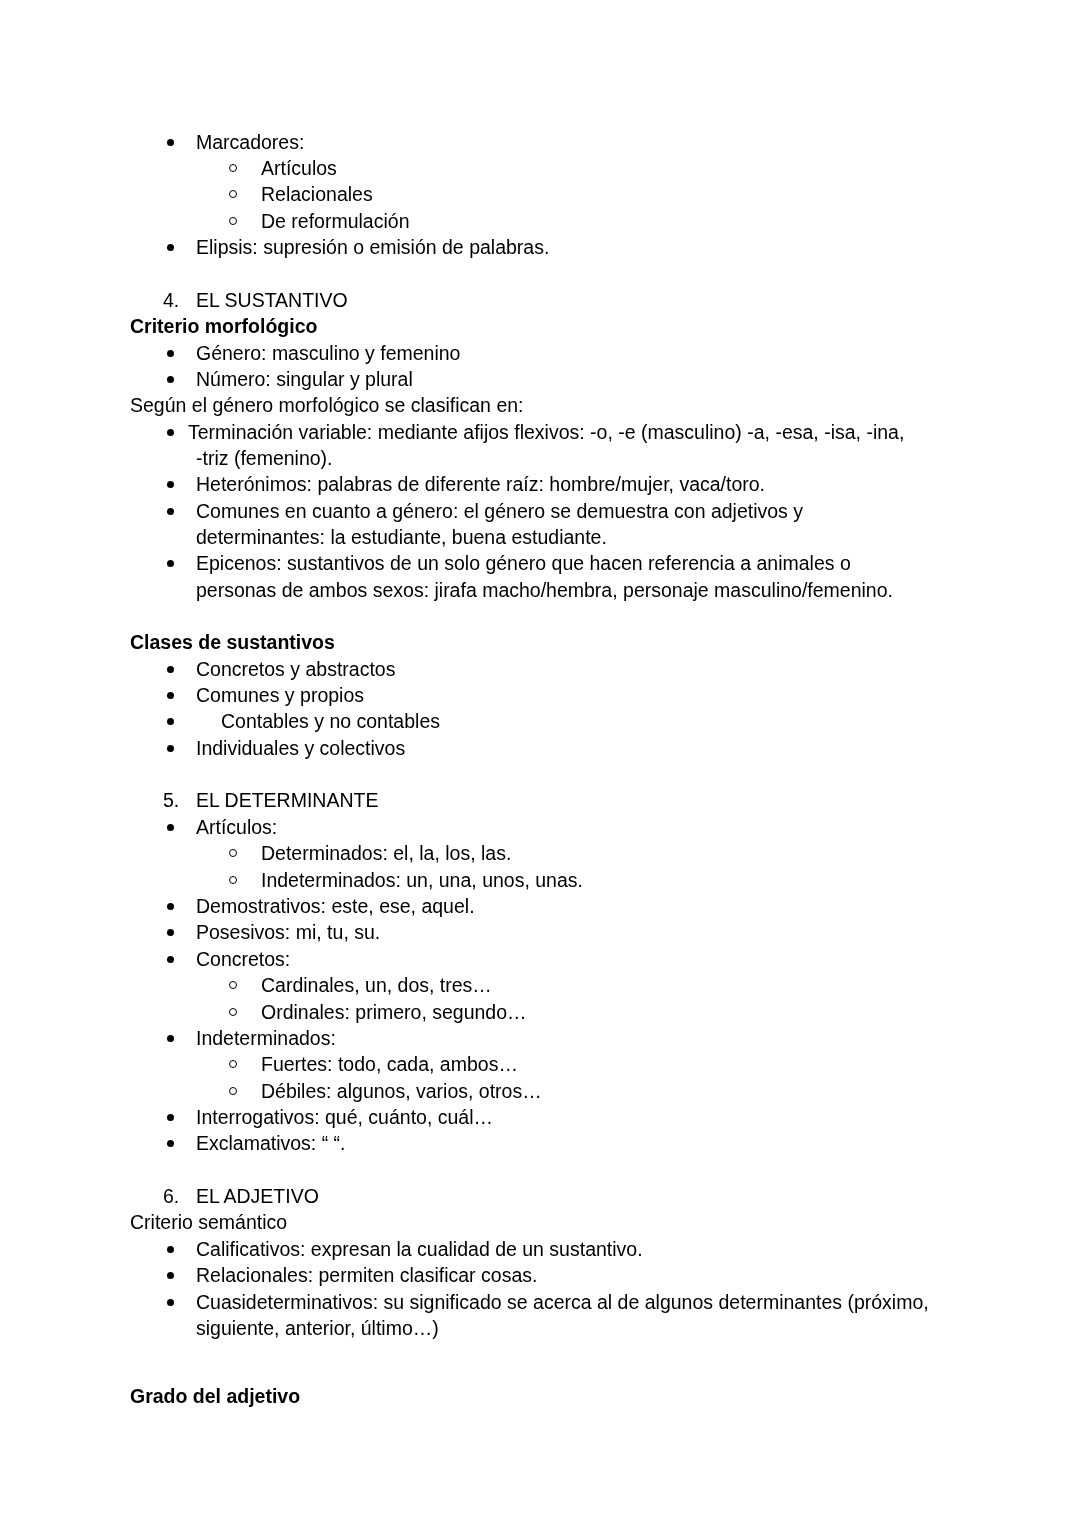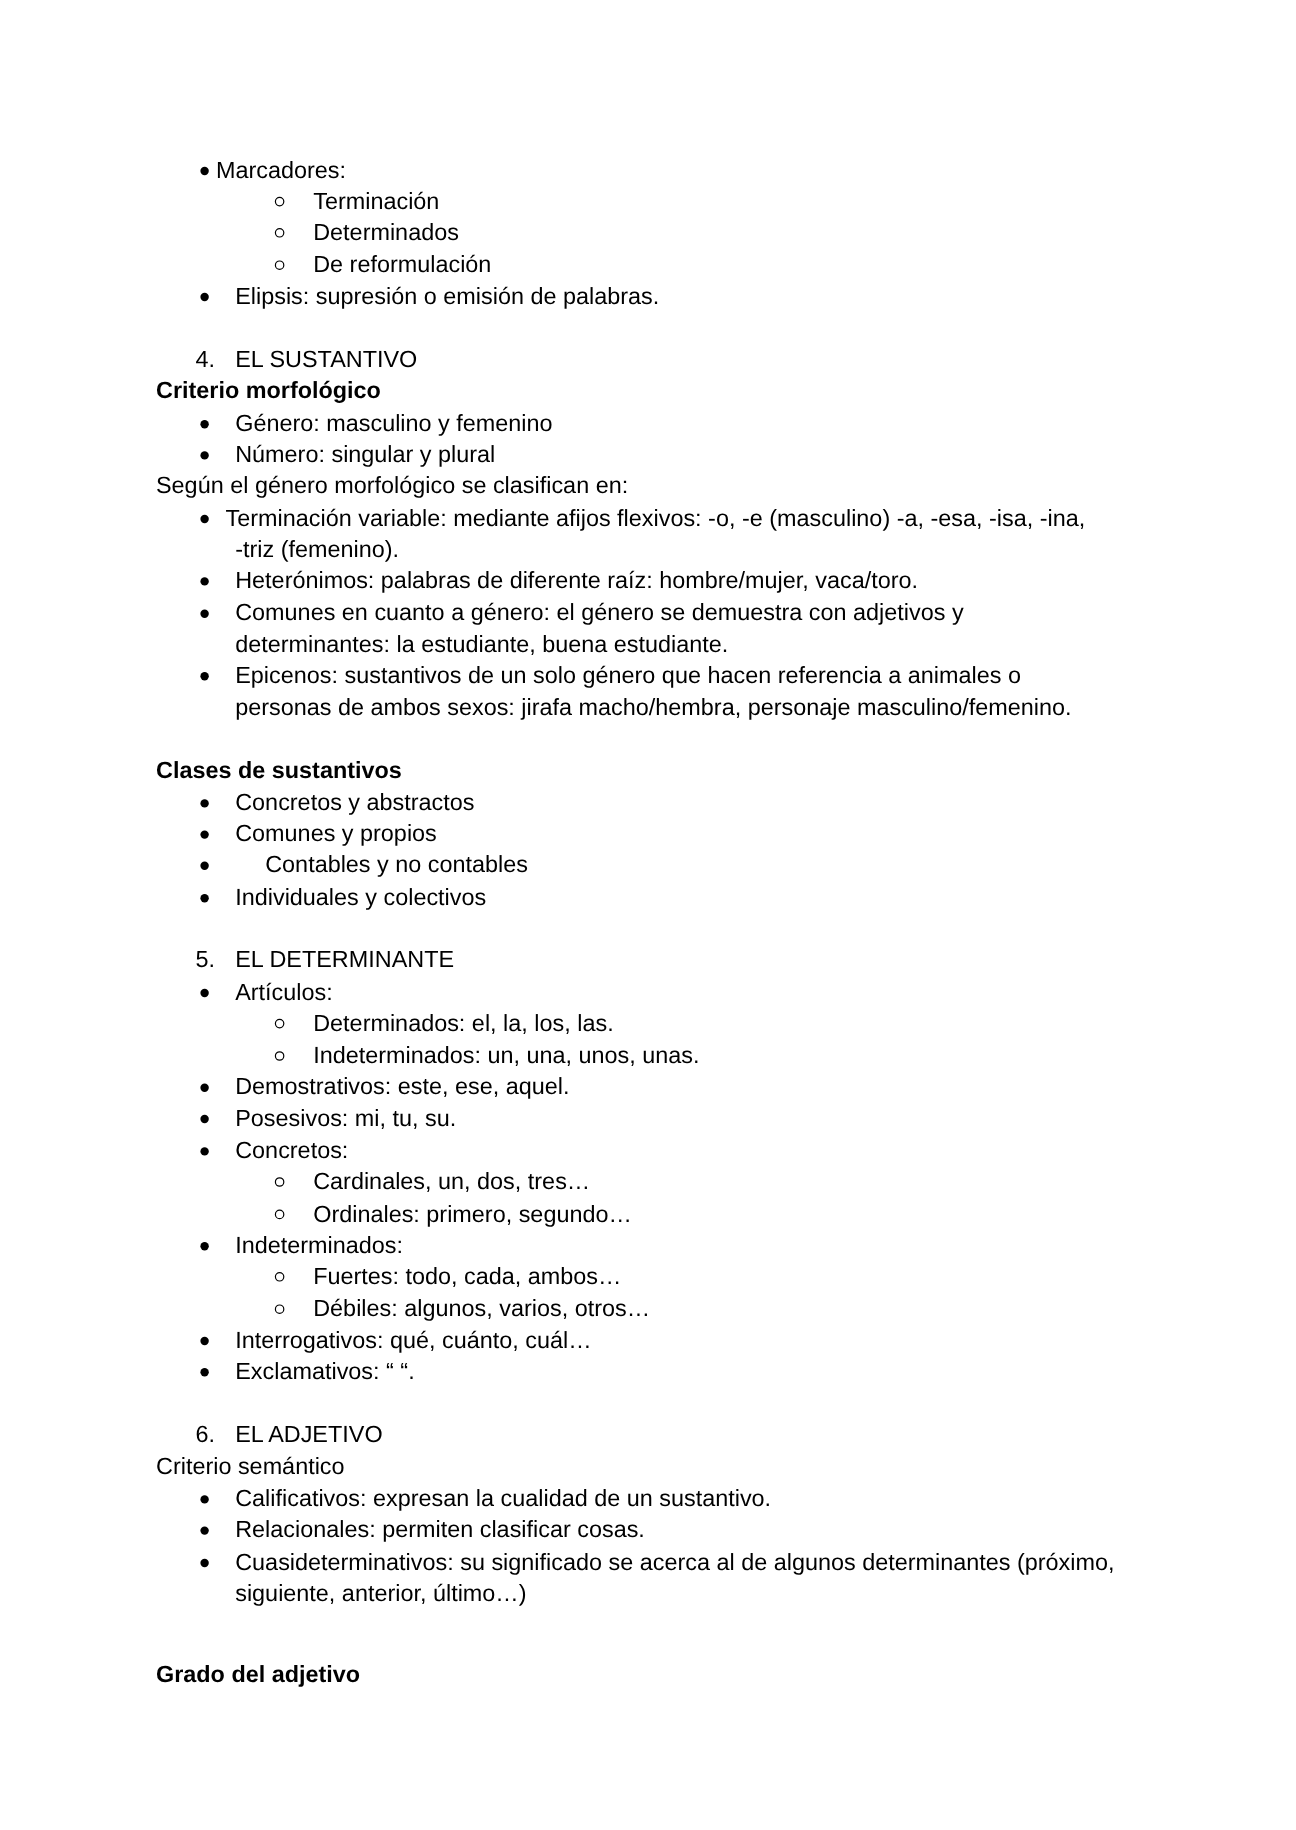--- a/index.html
+++ b/index.html
@@ -22,25 +22,25 @@
     .num { position: absolute; }
     .bold { font-weight: bold; }
   </style>
 </head>
 <body>
 
 <div>
 
   <div>
     <span class="bullet-dot" style="left:167px;top:139px;"></span>
-    <div class="line" style="left:180px;top:129px;text-align:right;">Marcadores:</div>
+    <div class="line" style="left:196px;top:129px;text-align:right;">Marcadores:</div>
     <span class="bullet-circle" style="left:229px;top:164px;"></span>
-    <div class="line" style="left:261px;top:155px;">Terminación</div>
+    <div class="line" style="left:261px;top:155px;">Artículos</div>
     <span class="bullet-circle" style="left:229px;top:190px;"></span>
-    <div class="line" style="left:261px;top:181px;">Determinados</div>
+    <div class="line" style="left:261px;top:181px;">Relacionales</div>
     <span class="bullet-circle" style="left:229px;top:217px;"></span>
     <div class="line" style="left:261px;top:208px;">De reformulación</div>
     <span class="bullet-dot" style="left:167px;top:244px;"></span>
     <div class="line" style="left:196px;top:234px;">Elipsis: supresión o emisión de palabras.</div>
   </div>
 
   <div>
     <div class="line num" style="left:163px;top:287px;">4.</div>
     <div class="line" style="left:196px;top:287px;">EL SUSTANTIVO</div>
     <div class="line bold" style="left:130px;top:313px;">Criterio morfológico</div>

